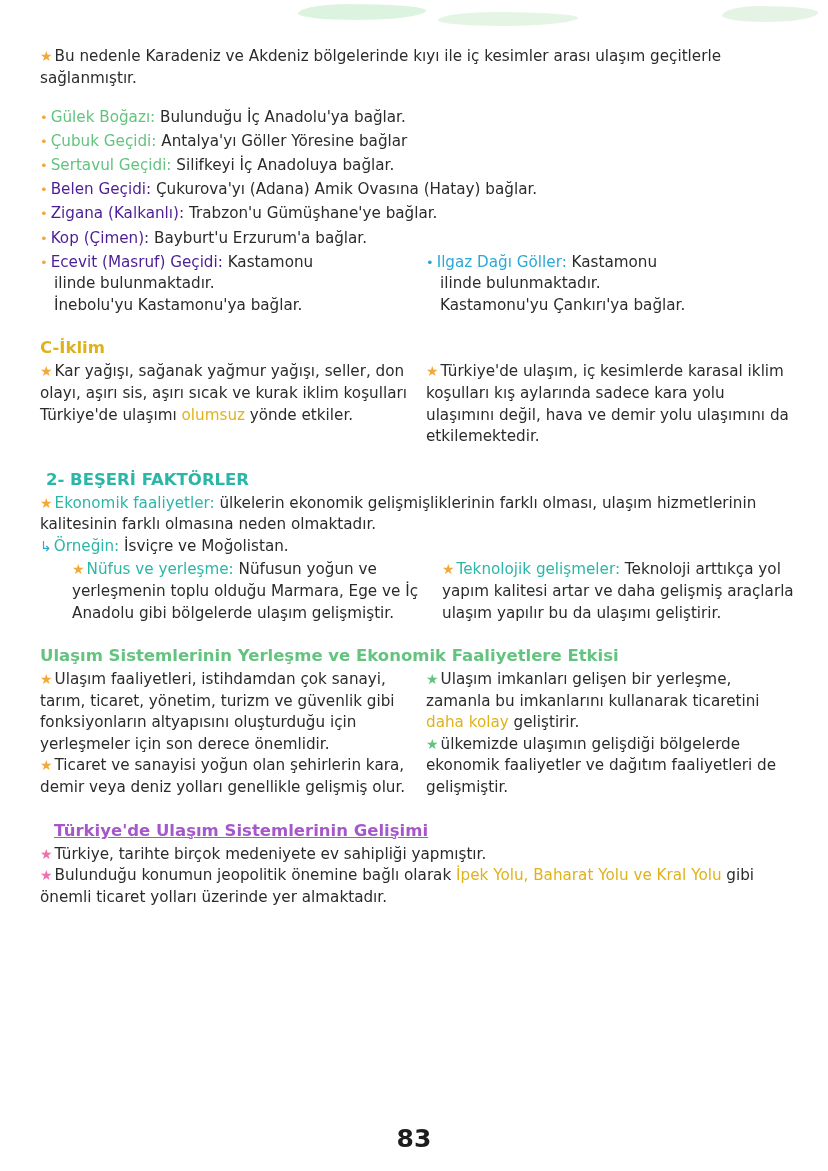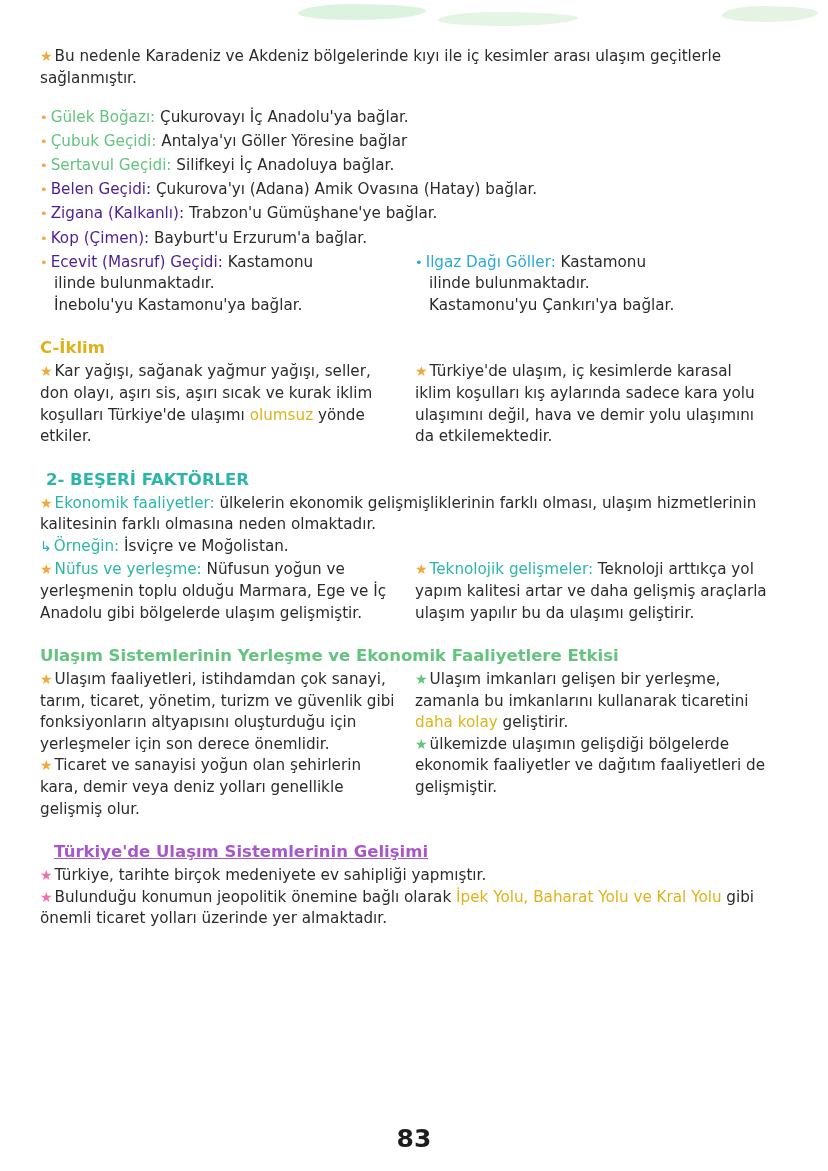--- a/index.html
+++ b/index.html
@@ -13,21 +13,21 @@
     position: relative;
     font-family: "DejaVu Sans", sans-serif;
     color: #2b2b2b;
     overflow: hidden;
   }
   .page {
     position: relative;
     width: 828px;
     height: 1171px;
     box-sizing: border-box;
-    padding: 46px 56px 20px 40px;
+    padding: 46px 34px 20px 40px;
   }
   
   .smudge {
     position: absolute;
     border-radius: 40% 60% 55% 45% / 60% 40% 60% 40%;
     opacity: .55;
   }
   .smudge.s1 { left: 298px; top: 4px;  width: 128px; height: 16px; background: #bfe9c7; }
   .smudge.s2 { left: 438px; top: 12px; width: 140px; height: 14px; background: #cdeccf; }
   .smudge.s3 { left: 722px; top: 6px;  width: 96px;  height: 16px; background: #cfe9cf; }
@@ -106,21 +106,21 @@
   <div class="blk">
     <p class="line">
       <span class="star">★</span><span>Bu nedenle Karadeniz ve Akdeniz bölgelerinde kıyı ile iç kesimler arası ulaşım geçitlerle sağlanmıştır.</span>
     </p>
   </div>
 
   <div class="sec-gap"></div>
 
   <div class="bullets">
     <p class="line">
-      <span class="dot">•</span><span class="c-green">Gülek Boğazı:</span> <span>Çukurovayı İç Anadolu'ya bağlar.</span>
+      <span class="dot">•</span><span class="c-green">Gülek Boğazı:</span> <span>Bulunduğu İç Anadolu'ya bağlar.</span>
     </p>
     <p class="line">
       <span class="dot">•</span><span class="c-green">Çubuk Geçidi:</span> <span>Antalya'yı Göller Yöresine bağlar</span>
     </p>
     <p class="line">
       <span class="dot">•</span><span class="c-green">Sertavul Geçidi:</span> <span>Silifkeyi İç Anadoluya bağlar.</span>
     </p>
     <p class="line">
       <span class="dot">•</span><span class="c-orange">Belen Geçidi:</span> <span>Çukurova'yı (Adana) Amik Ovasına (Hatay) bağlar.</span>
     </p>
@@ -167,21 +167,21 @@
 
   <div class="sec-gap-lg"></div>
 
   <h2 class="head c-teal" style="padding-left:6px;">2- BEŞERİ FAKTÖRLER</h2>
   <p class="line">
     <span class="star">★</span><span class="c-teal">Ekonomik faaliyetler:</span> <span>ülkelerin ekonomik gelişmişliklerinin farklı olması, ulaşım hizmetlerinin kalitesinin farklı olmasına neden olmaktadır.</span>
   </p>
   <p class="line">
     <span class="arrow">↳</span><span class="c-teal">Örneğin:</span> <span>İsviçre ve Moğolistan.</span>
   </p>
-  <div class="row" style="margin-top:2px;">
+  <div class="row" style="margin-top:2px;margin-left:32px;">
     <div class="col">
       <p class="line">
         <span class="star">★</span><span class="c-teal">Nüfus ve yerleşme:</span> <span>Nüfusun yoğun ve yerleşmenin toplu olduğu Marmara, Ege ve İç Anadolu gibi bölgelerde ulaşım gelişmiştir.</span>
       </p>
     </div>
     <div class="col">
       <p class="line">
         <span class="star">★</span><span class="c-teal">Teknolojik gelişmeler:</span> <span>Teknoloji arttıkça yol yapım kalitesi artar ve daha gelişmiş araçlarla ulaşım yapılır bu da ulaşımı geliştirir.</span>
       </p>
     </div>

